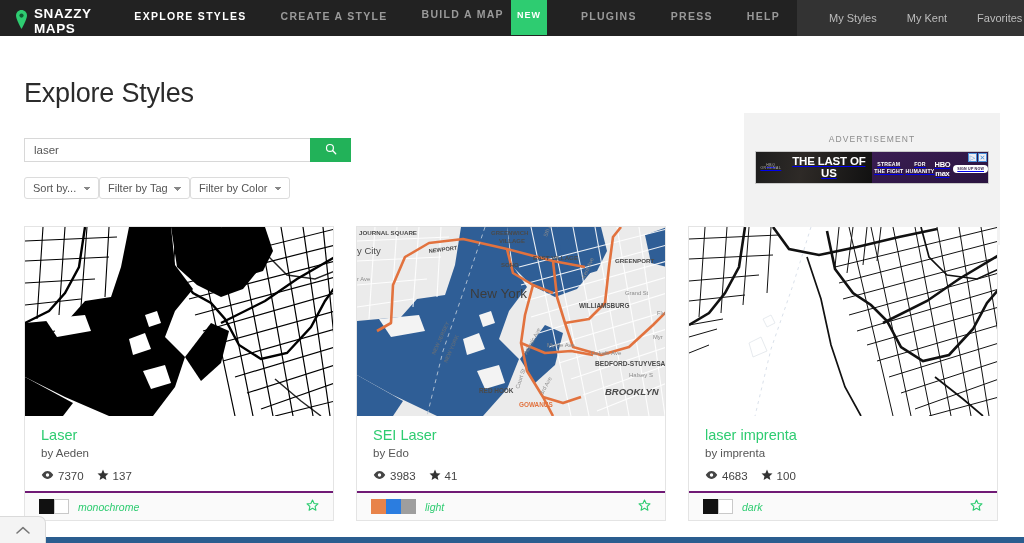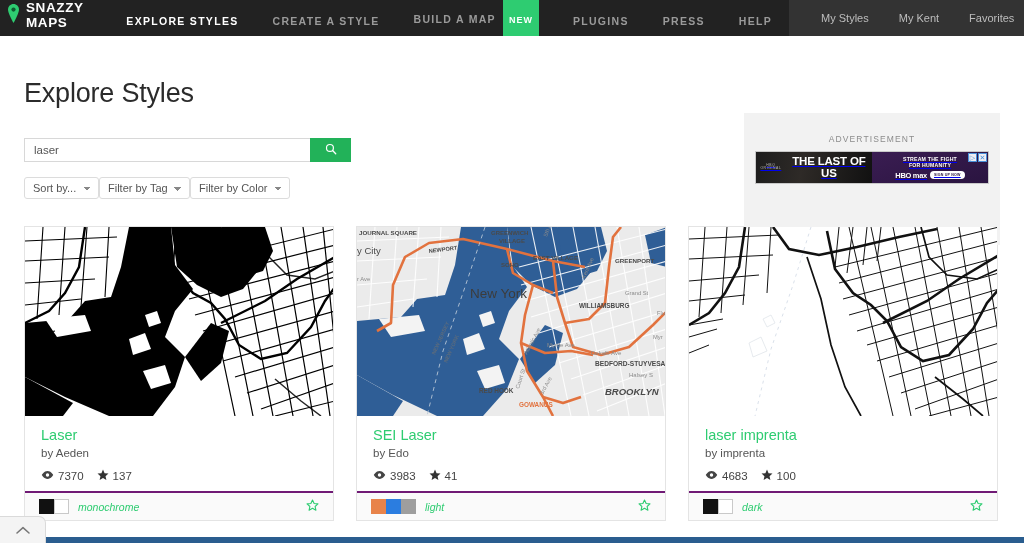--- a/index.html
+++ b/index.html
@@ -14,23 +14,23 @@
   
   .navbar {
     position: relative;
     height: 36px;
     background: #222222;
     display: flex;
     align-items: stretch;
   }
   .nav-left {
     display: flex;
-    align-items: flex-start;
+    align-items: flex-end;
     flex: 1 1 auto;
-    padding-left: 8px;
+    padding-left: 16px;
   }
   .brand {
     display: flex;
     align-items: center;
     gap: 7px;
     margin-right: 26px;
     text-decoration: none;
   }
   .pin-icon { display: block; }
   .brand-text {
@@ -187,21 +187,21 @@
     color: #ffffff;
     font-size: 11.5px;
     font-weight: bold;
     letter-spacing: -0.2px;
     font-family: "Liberation Sans", sans-serif;
     line-height: 1;
   }
   .ad-right {
     width: 50%;
     background: linear-gradient(160deg,#3a1d52 0%, #2a1440 100%);
-    display: flex; flex-direction: column;
+    display: flex; flex-direction: row;
     align-items: center; justify-content: center;
     position: relative;
   }
   .ad-line {
     color: #ffffff; font-size: 5.2px; font-weight: bold;
     letter-spacing: 0.2px; line-height: 1.25;
     text-align: center;
   }
   .ad-hbomax {
     color: #fff; font-size: 7.5px; font-weight: bold;

